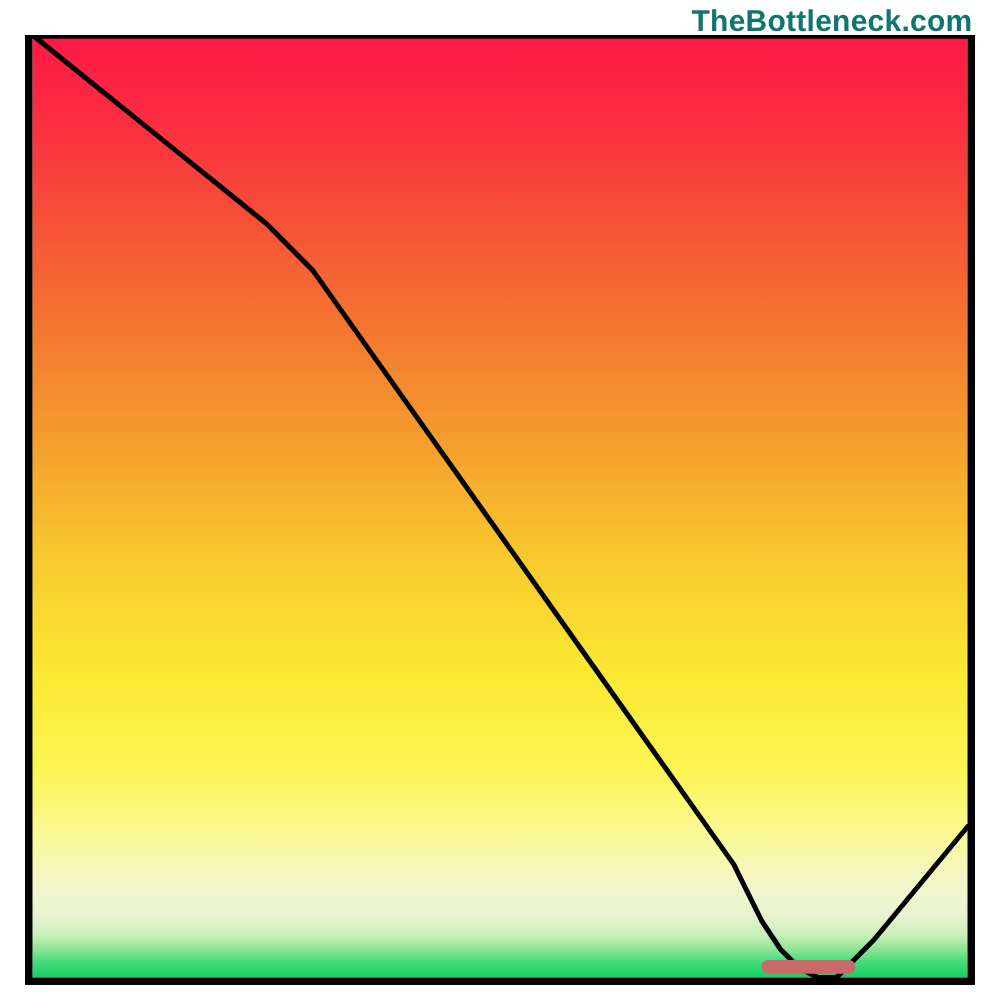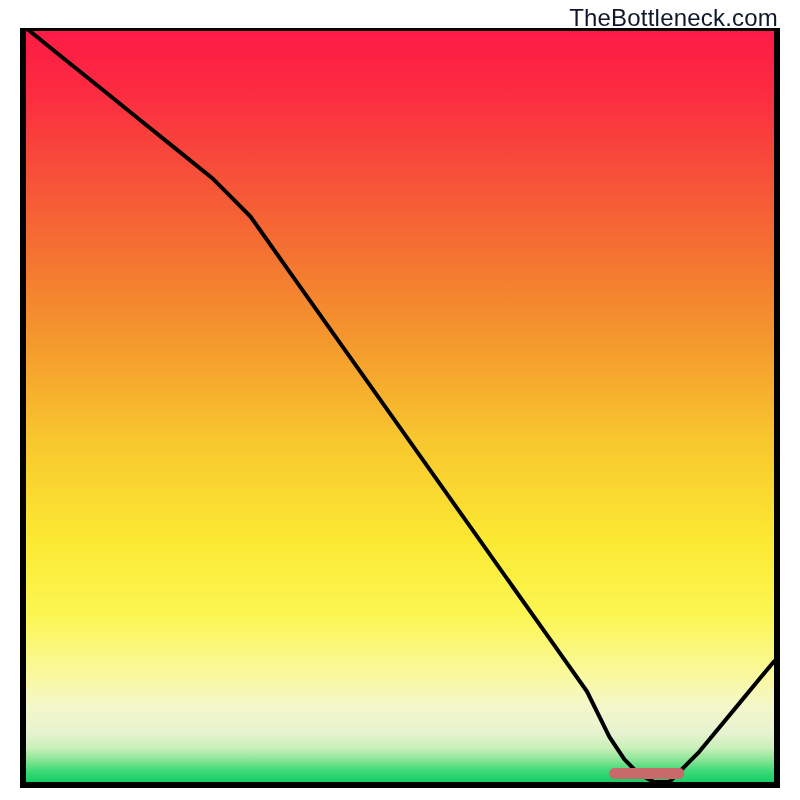--- a/index.html
+++ b/index.html
@@ -17,22 +17,22 @@
     top: 28px;
     width: 760px;
     height: 760px;
     box-sizing: border-box;
   }
   .watermark {
     position: absolute;
     top: 4px;
     right: 22px;
     font-size: 24px;
-    font-weight: 400;
-    color: #0f172a;
+    font-weight: 700;
+    color: #0f766e;
     letter-spacing: 0.2px;
   }
   svg { display:block; }
 </style>
 </head>
 <body>
 
 <div class="watermark">TheBottleneck.com</div>
 
 <div class="frame">

